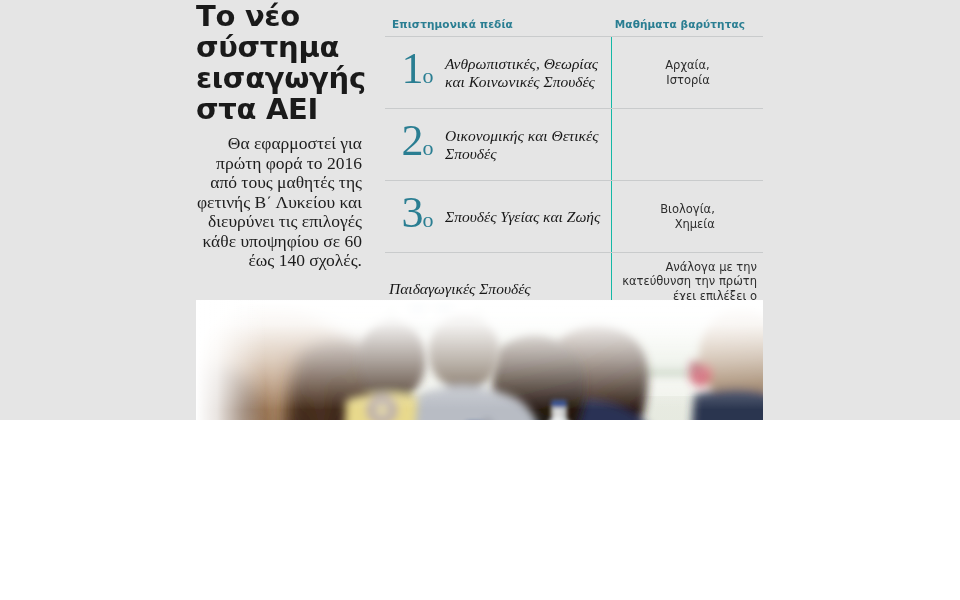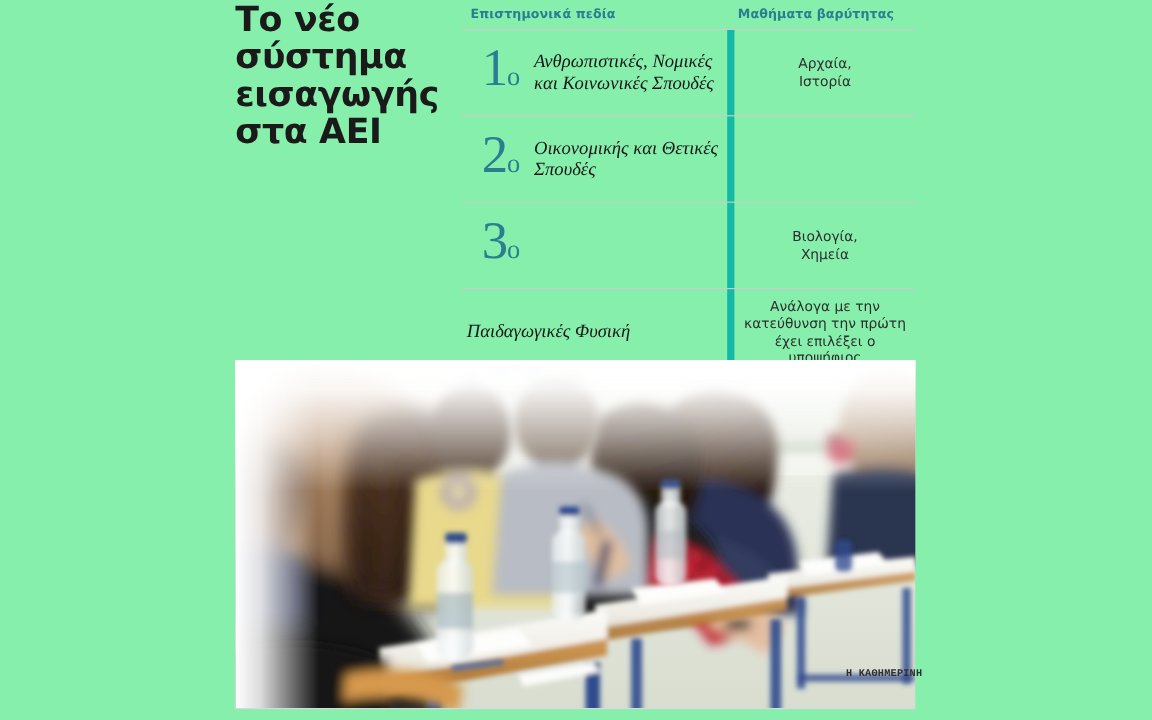--- a/index.html
+++ b/index.html
@@ -3,22 +3,22 @@
 <meta charset="utf-8">
 <style>
   html, body {
     margin: 0;
     padding: 0;
     background: #ffffff;
   }
   #infographic {
     position: relative;
     width: 960px;
-    height: 600px;
-    background: #86efac;
+    height: 420px;
+    background: #e5e5e5;
     overflow: hidden;
     font-family: "Liberation Sans", sans-serif;
   }
 
   
   .headline-block {
     position: absolute;
     left: 196px;
     top: 0px;
     width: 166px;
@@ -40,21 +40,21 @@
     color: #1d1d1d;
     text-align: right;
     margin: 0;
     padding-top: 9px;
   }
 
   
   .field-table {
     position: absolute;
     left: 385px;
-    top: 4px;
+    top: 16px;
     width: 378px;
   }
   .table-head {
     display: flex;
     height: 20px;
     align-items: flex-start;
   }
   .th {
     font-family: "DejaVu Sans", sans-serif;
     font-weight: bold;
@@ -73,21 +73,21 @@
     min-height: 72px;
     box-sizing: border-box;
   }
   .row:last-child { border-bottom: 1px solid #c9cbcc; }
 
   .cell-field {
     width: 227px;
     box-sizing: border-box;
     display: flex;
     align-items: center;
-    border-right: 6px solid #14b8a6;
+    border-right: 1px solid #14b8a6;
     padding-left: 4px;
   }
   .rank {
     font-family: "Liberation Serif", serif;
     color: #2a7e92;
     font-size: 44px;
     line-height: 44px;
     width: 56px;
     flex: none;
     text-align: center;
@@ -104,21 +104,21 @@
     line-height: 17.5px;
     color: #171717;
   }
 
   .cell-subjects {
     width: 151px;
     box-sizing: border-box;
     display: flex;
     align-items: center;
     justify-content: center;
-    text-align: center;
+    text-align: right;
     padding: 0 6px;
   }
   .subject-text {
     font-family: "DejaVu Sans", sans-serif;
     font-size: 11.5px;
     line-height: 14.5px;
     color: #2d2d2d;
   }
 
   
@@ -163,54 +163,56 @@
     color: #2f2f2f;
   }
 </style>
 </head>
 <body>
 
 <div id="infographic">
 
   <div class="headline-block">
     <h1 class="headline">Το νέο σύστημα εισαγωγής στα ΑΕΙ</h1>
+    <p class="standfirst">Θα εφαρμοστεί για πρώτη φορά το 2016 από τους μαθητές της φετινής Β΄ Λυκείου και διευρύνει τις επιλογές κάθε υποψηφίου σε 60 έως 140 σχολές.</p>
   </div>
 
   <div class="field-table">
     <div class="table-head">
       <div class="th th-fields">Επιστημονικά πεδία</div>
       <div class="th th-subjects">Μαθήματα βαρύτητας</div>
     </div>
     <div id="table-body">
         <div class="row">
           <div class="cell-field">
             <div class="rank"><span>1</span><span class="ord">ο</span></div>
-            <div class="field-name">Ανθρωπιστικές, Νομικές και Κοινωνικές Σπουδές</div>
+            <div class="field-name">Ανθρωπιστικές, Θεωρίας και Κοινωνικές Σπουδές</div>
           </div>
           <div class="cell-subjects">
             <div class="subject-text">Αρχαία,<br>Ιστορία</div>
           </div>
         </div>
         <div class="row">
           <div class="cell-field">
             <div class="rank"><span>2</span><span class="ord">ο</span></div>
             <div class="field-name">Οικονομικής και Θετικές Σπουδές</div>
           </div>
         </div>
         <div class="row">
           <div class="cell-field">
             <div class="rank"><span>3</span><span class="ord">ο</span></div>
+            <div class="field-name">Σπουδές Υγείας και Ζωής</div>
           </div>
           <div class="cell-subjects">
             <div class="subject-text">Βιολογία,<br>Χημεία</div>
           </div>
         </div>
         <div class="row">
           <div class="cell-field">
-            <div class="field-name">Παιδαγωγικές Φυσική</div>
+            <div class="field-name">Παιδαγωγικές Σπουδές</div>
           </div>
           <div class="cell-subjects">
             <div class="subject-text">Ανάλογα με την κατεύθυνση την πρώτη έχει επιλέξει ο υποψήφιος</div>
           </div>
         </div>
         <div class="row">
           <div class="cell-field">
             <div class="rank"><span>5</span><span class="ord">ο</span></div>
             <div class="field-name">Σπουδές Οικονομίας και Πληροφορικής</div>
           </div>

